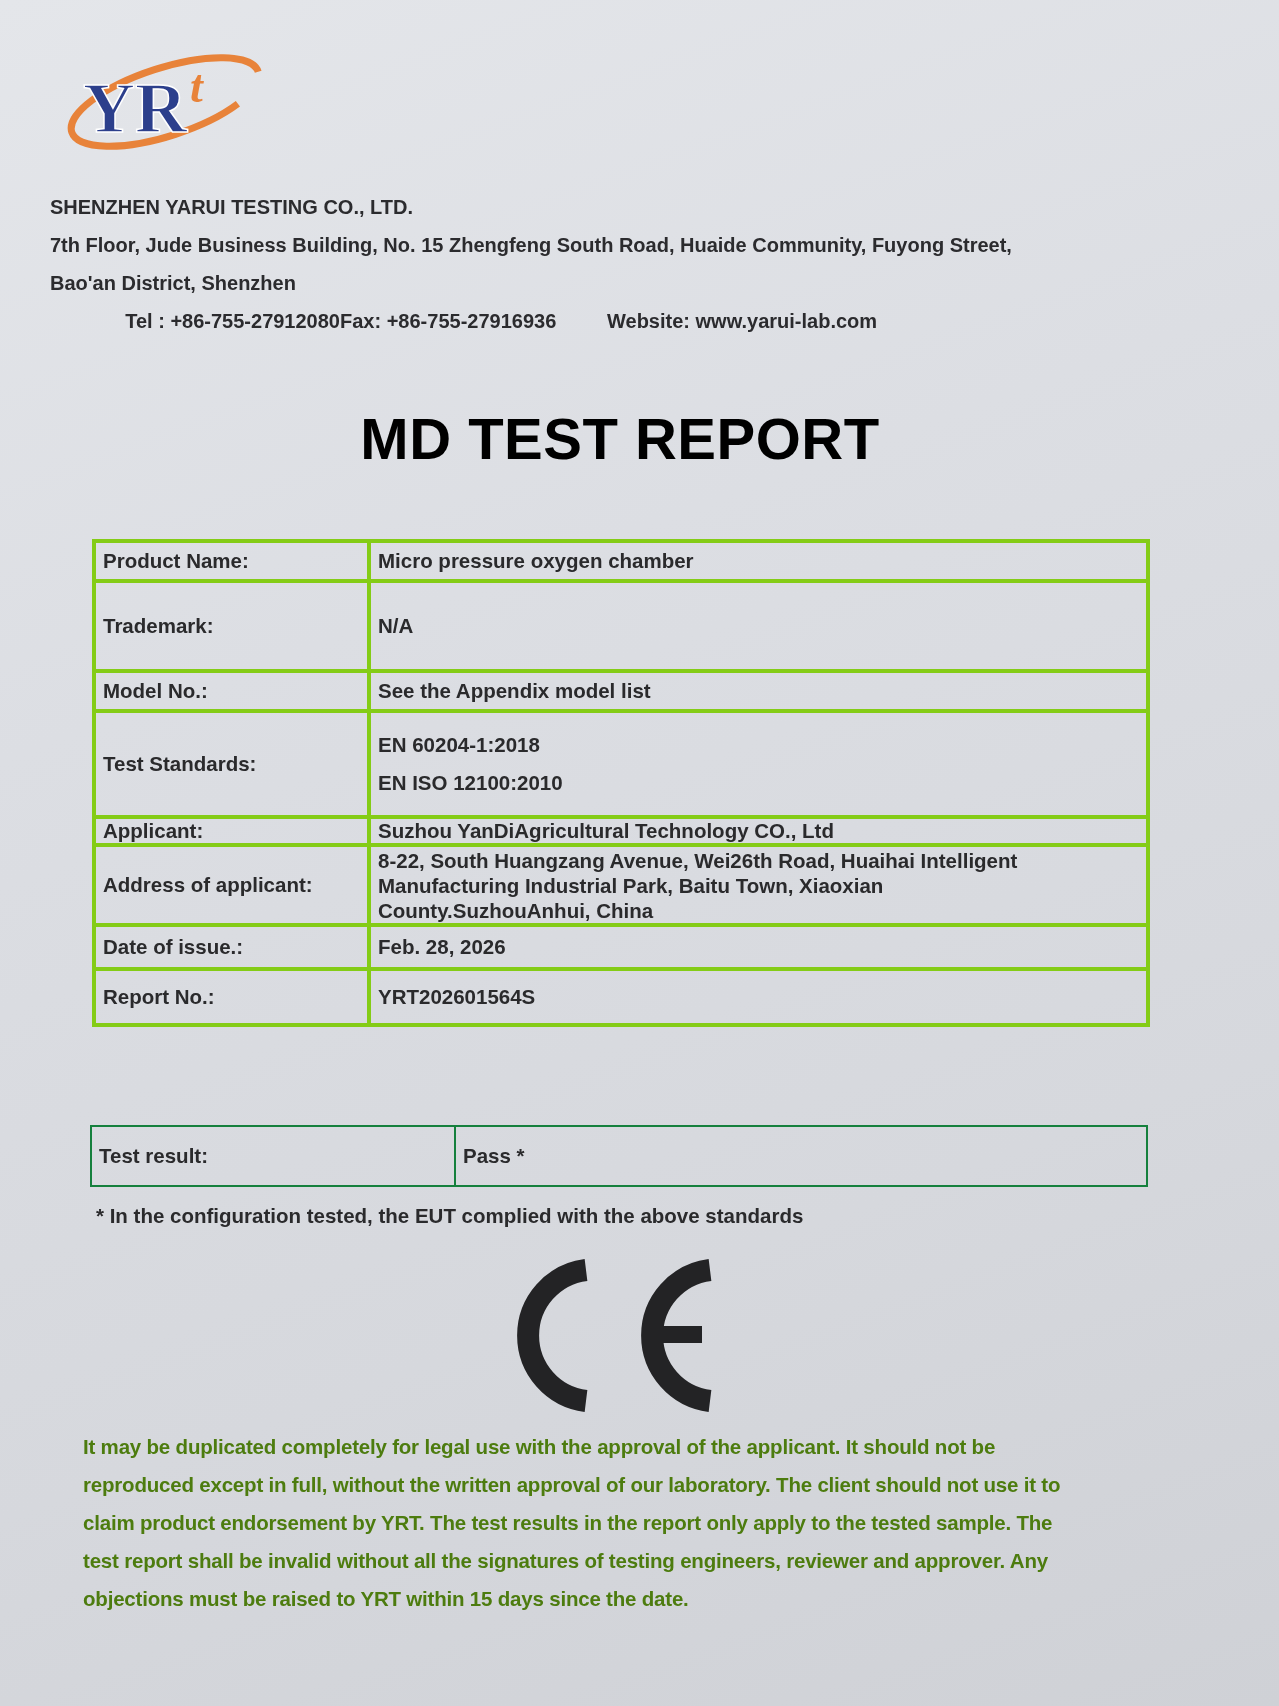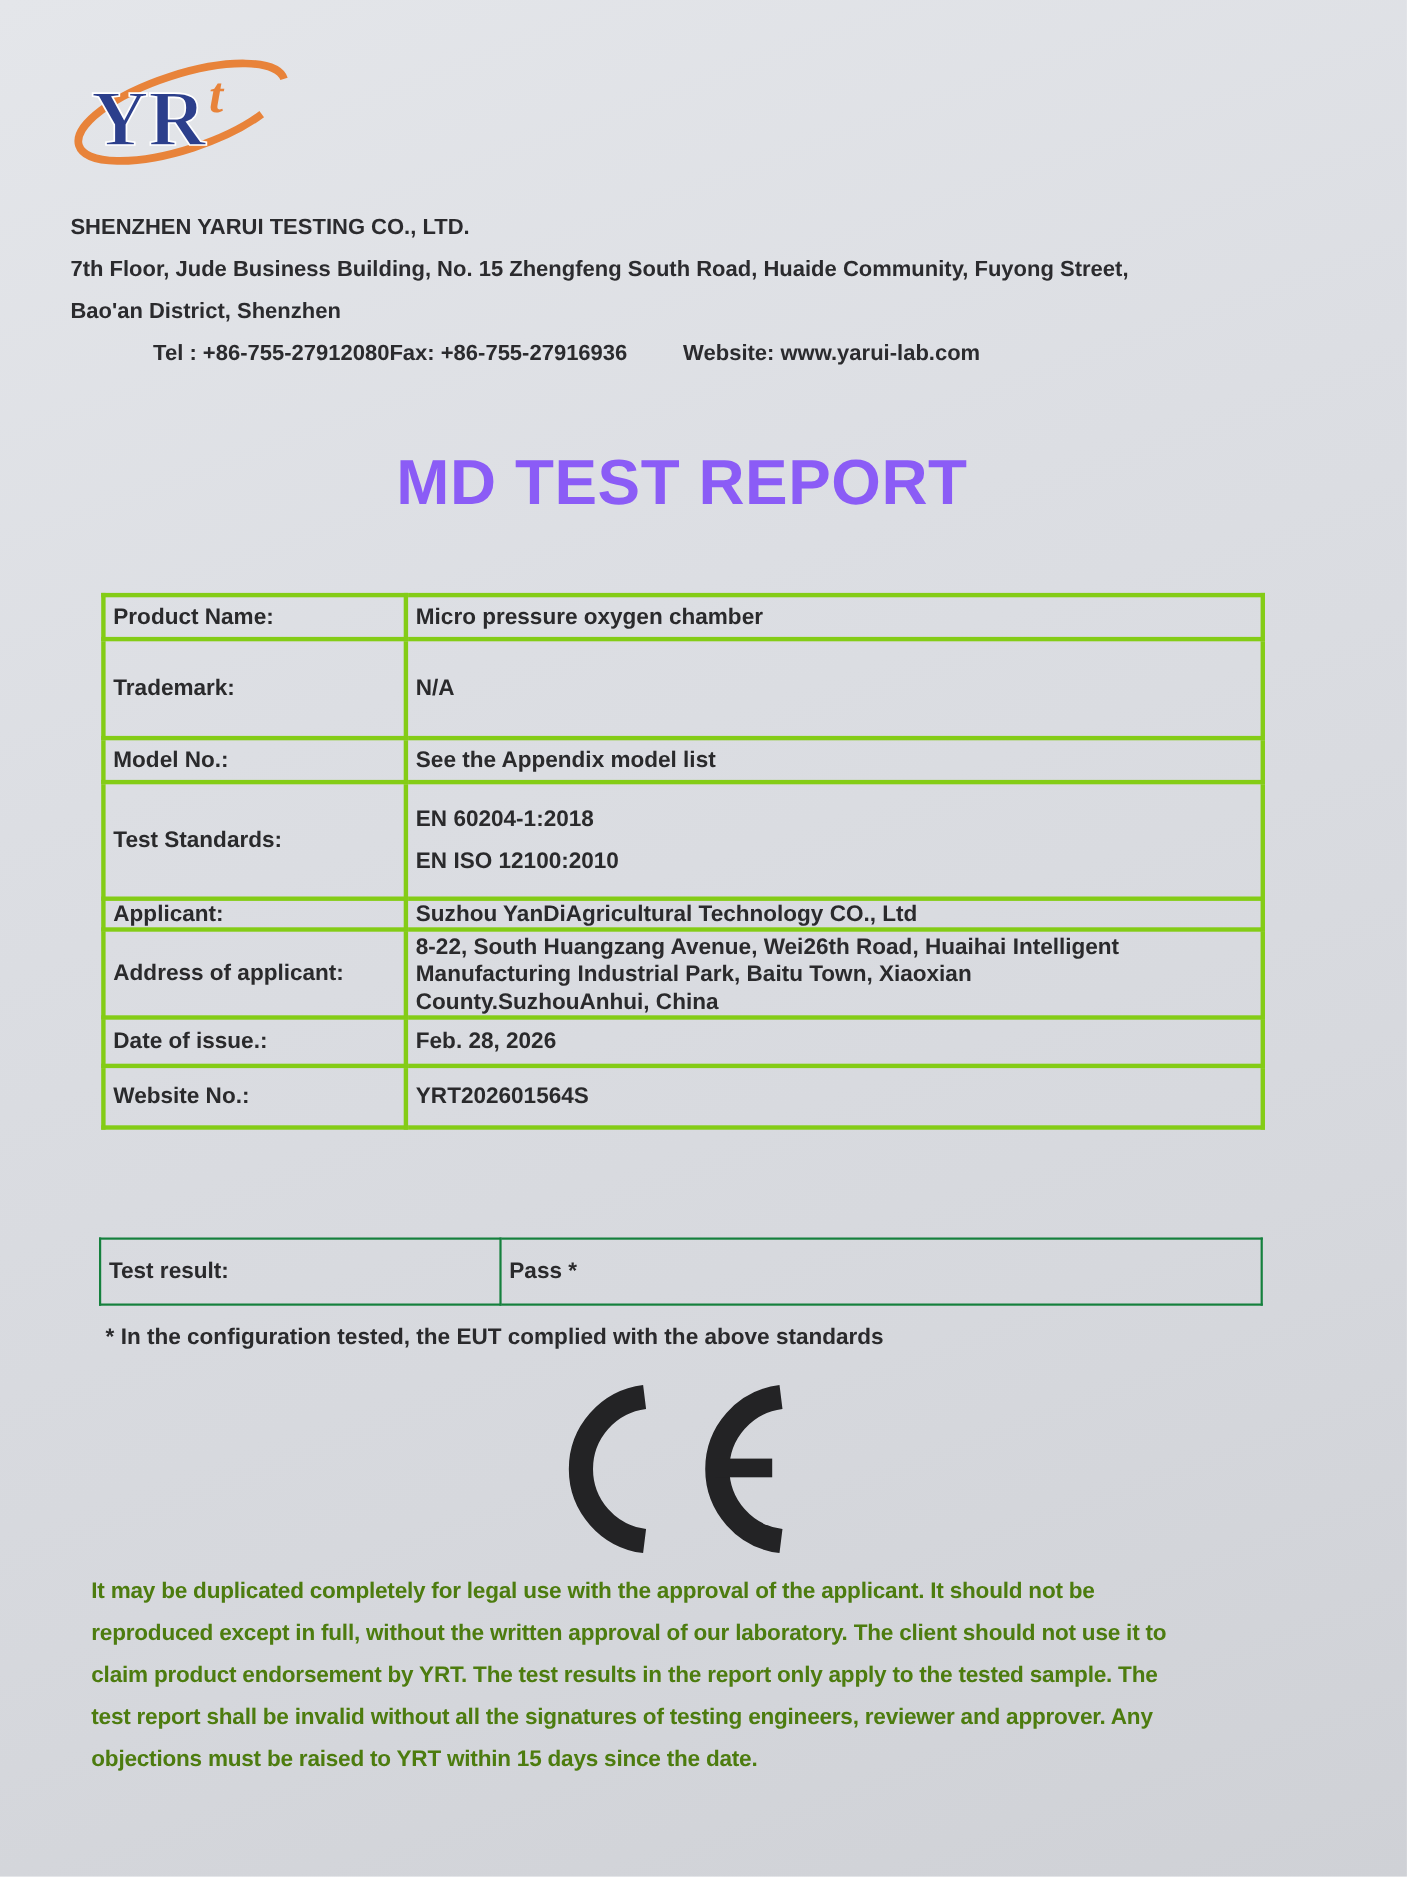--- a/index.html
+++ b/index.html
@@ -22,42 +22,42 @@
     }
     .logo {
       position: absolute;
       left: 55px;
       top: 40px;
       width: 210px;
       height: 125px;
     }
     .company {
       position: absolute;
-      left: 64px;
+      left: 50px;
       top: 188px;
       font-weight: bold;
       font-size: 20px;
       line-height: 38px;
       color: #2b2b2e;
     }
     .company .line { white-space: nowrap; }
     .contact-line span { display: inline-block; }
     .contact-line .tel { width: 290px; text-align: right; }
     .contact-line .fax { width: 267px; }
 
     .title {
       position: absolute;
       left: 0;
       width: 1240px;
       top: 405px;
       text-align: center;
       font-weight: bold;
       font-size: 58px;
       letter-spacing: 0.5px;
-      color: #8b5cf6;
+      color: #000000;
     }
 
     table.info {
       position: absolute;
       left: 92px;
       top: 539px;
       width: 1058px;
       border-collapse: collapse;
       font-weight: bold;
       font-size: 20.5px;
@@ -170,21 +170,21 @@
         <div>8-22, South Huangzang Avenue, Wei26th Road, Huaihai Intelligent</div>
         <div>Manufacturing Industrial Park, Baitu Town, Xiaoxian</div>
         <div>County.SuzhouAnhui, China</div>
       </td>
     </tr>
     <tr style="height:44px">
       <td class="label">Date of issue.:</td>
       <td>Feb. 28, 2026</td>
     </tr>
     <tr style="height:56px">
-      <td class="label">Website No.:</td>
+      <td class="label">Report No.:</td>
       <td>YRT202601564S</td>
     </tr>
   </tbody>
     </table>
 
   <table class="result">
     <tbody>
         <tr>
       <td class="label">Test result:</td>
       <td>Pass *</td>

